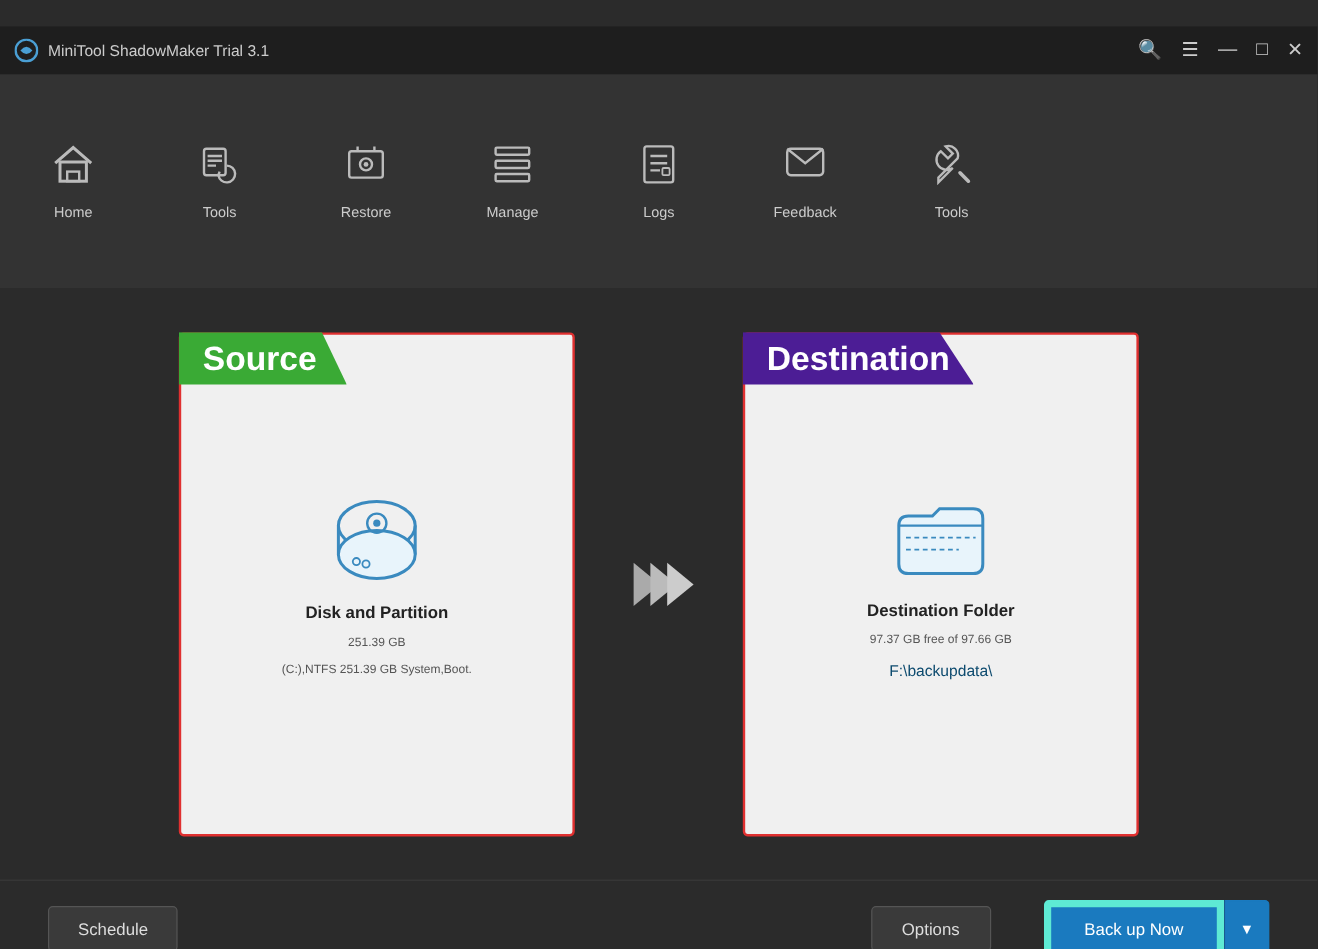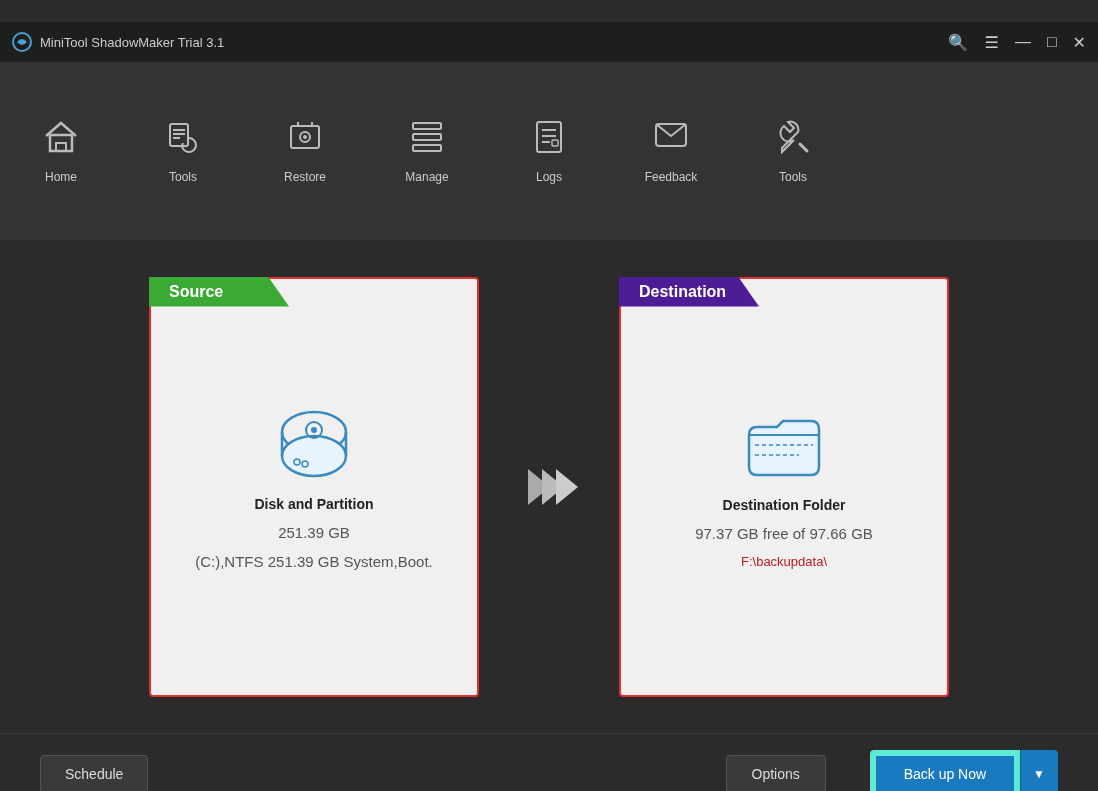--- a/index.html
+++ b/index.html
@@ -107,48 +107,48 @@
       justify-content: center;
       gap: 12px;
     }
 
     .card-label {
       position: absolute;
       top: -2px;
       left: -2px;
       background: #3aaa35;
       color: #fff;
-      font-size: 16px;
+      font-size: 28px;
       font-weight: bold;
       padding: 6px 20px;
       clip-path: polygon(0 0, 85% 0, 100% 100%, 0 100%);
       min-width: 140px;
       text-align: left;
     }
 
     .card-label.dest {
       background: #4c1d95;
     }
 
     .card-title {
       font-size: 14px;
       font-weight: bold;
       color: #222;
       text-align: center;
     }
 
     .card-sub {
-      font-size: 15px;
+      font-size: 10px;
       color: #555;
       text-align: left;
     }
 
     .card-path {
       font-size: 13px;
-      color: #b91c1c;
+      color: #0c4a6e;
       text-align: center;
     }
 
     
     .arrow-section {
       display: flex;
       align-items: center;
       justify-content: center;
       width: 80px;
       font-size: 40px;

